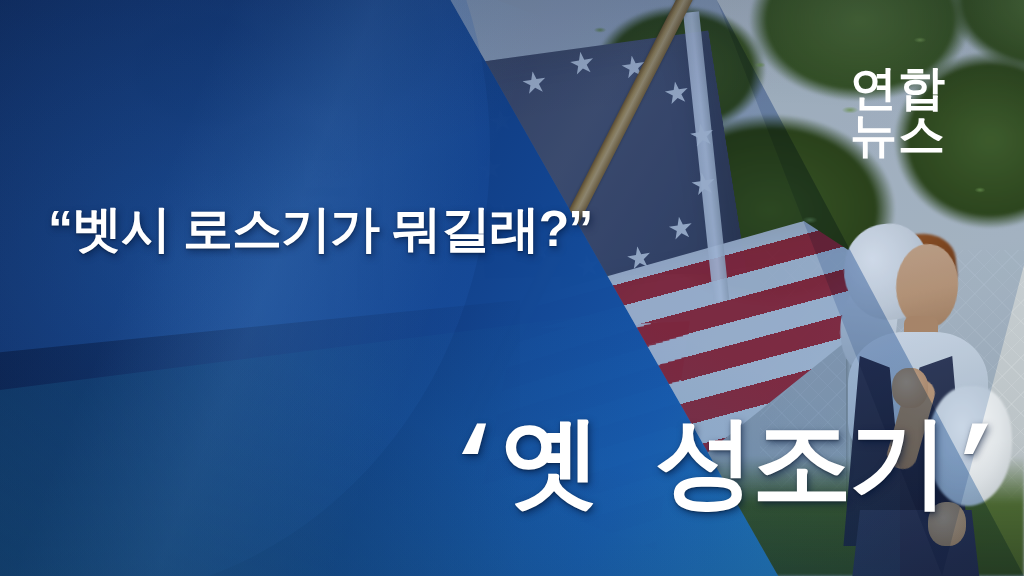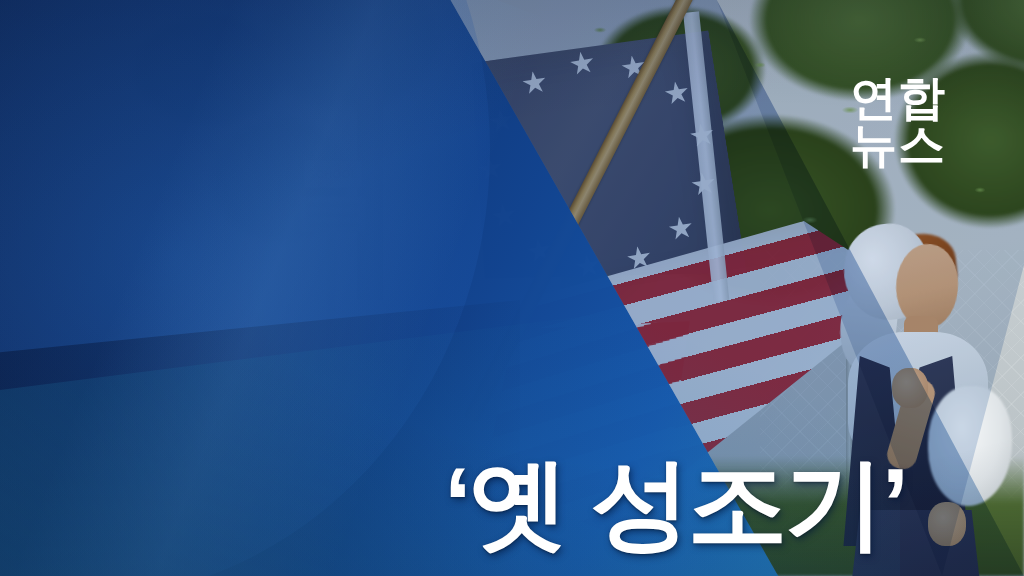--- a/index.html
+++ b/index.html
@@ -293,21 +293,21 @@
     clip-path:polygon(0% 38%,100% 0%,100% 100%,0% 100%);
   }
   
   .ov-vig{
     position:absolute;inset:0;
     background:radial-gradient(ellipse at 72% 50%,rgba(0,0,0,0) 45%,rgba(10,20,45,.22) 100%);
   }
 
   
   .logo{
-    position:absolute;left:833px;top:42px;width:130px;height:158px;
+    position:absolute;left:833px;top:32px;width:130px;height:158px;
     display:flex;flex-direction:column;align-items:center;justify-content:center;
     line-height:1;
   }
   .logo .ln{
     color:#ffffff;font-weight:700;font-size:47px;letter-spacing:1px;
   }
   .logo .ln.two{}
 
   
   .headline{
@@ -316,21 +316,21 @@
     text-shadow:2px 3px 7px rgba(0,20,55,.55),0 1px 2px rgba(0,0,0,.35);
   }
   .hl-line{position:absolute;white-space:nowrap;}
   .hl1{
     left:48px;top:196px;font-size:50px;letter-spacing:-1px;
   }
   .hl2{
     left:62px;top:294px;font-size:84px;letter-spacing:-2px;
   }
   .hl3{
-    left:444px;top:438px;font-size:100px;letter-spacing:-3px;
+    left:444px;top:396px;font-size:100px;letter-spacing:-3px;font-family:Liberation Mono, monospace;
   }
 </style>
 </head>
 <body>
 
 <div id="stage">
 
   <div class="photo">
     <div class="sky"></div>
     <div class="tree-left"></div>
@@ -403,16 +403,17 @@
     <div class="ov-teal"></div>
     <div class="ov-vig"></div>
   </div>
 
   <div class="logo">
     <div class="ln one">연합</div>
     <div class="ln two">뉴스</div>
   </div>
 
   <div class="headline">
+    <div class="hl-line hl1">“벳시 로스기가 뭐길래?”</div>
     <div class="hl-line hl3">‘옛 성조기’</div>
   </div>
 
 </div>
 
 </body></html>

